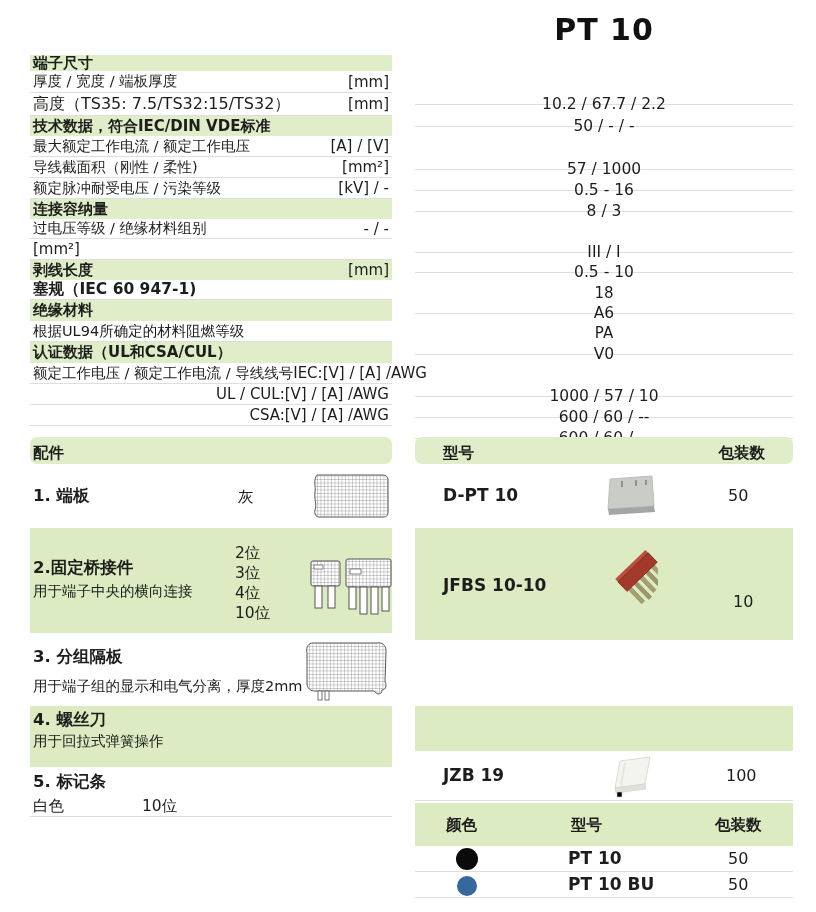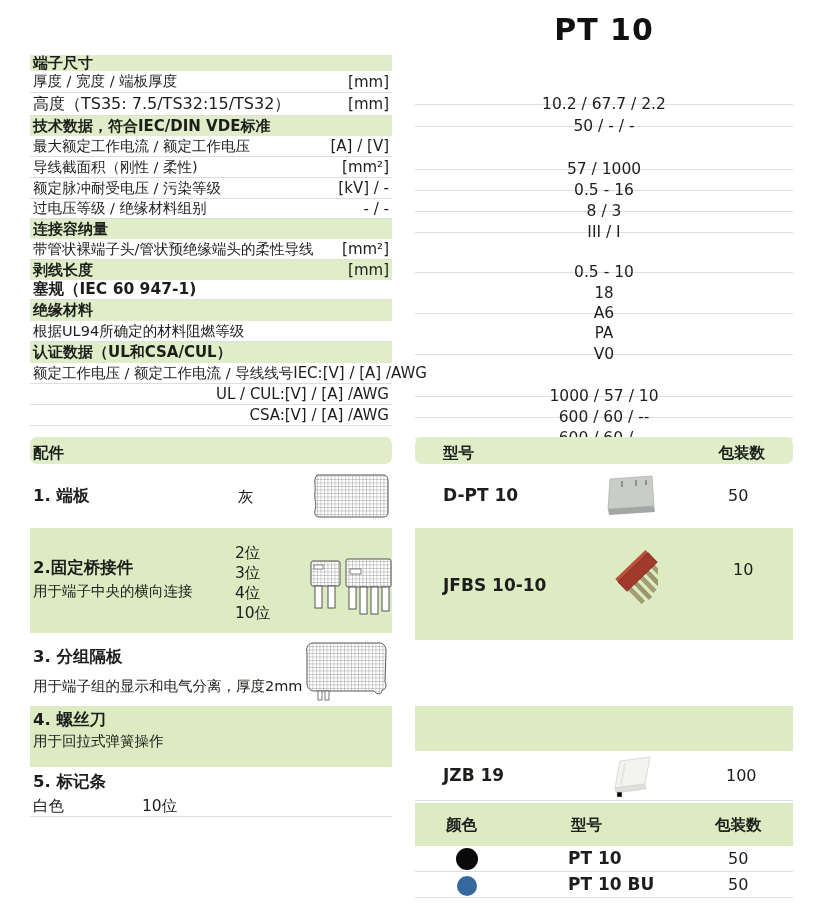--- a/index.html
+++ b/index.html
@@ -101,37 +101,36 @@
 
     <div class="prow" style="height:21px">
       <div class="cl white">
         <span class="lbl">额定脉冲耐受电压 / 污染等级</span>
         <span class="unit">[kV] / -</span>
       </div>
       <div class="cr white">8 / 3</div>
     </div>
 
     <div class="prow" style="height:20px">
+      <div class="cl band">
+          <span class="lbl">连接容纳量</span>
+        </div>
+      <div class="cr band"></div>
+    </div>
+
+    <div class="prow" style="height:20px">
       <div class="cl white">
         <span class="lbl">过电压等级 / 绝缘材料组别</span>
         <span class="unit">- / -</span>
       </div>
       <div class="cr white">III / I</div>
     </div>
 
-    <div class="prow" style="height:20px">
-      <div class="cl band">
-          <span class="lbl">连接容纳量</span>
-        </div>
-      <div class="cr band"></div>
-    </div>
-
-    <div class="prow" style="height:21px">
-      <div class="cl white">
-        <span class="lbl">带管状裸端子头/管状预绝缘端头的柔性导线</span>
+    <div class="prow" style="height:21px">
+      <div class="cl white">
         <span class="unit">[mm²]</span>
       </div>
       <div class="cr white">0.5 - 10</div>
     </div>
 
     <div class="prow" style="height:20px">
       <div class="cl band">
         <span class="lbl">剥线长度</span>
         <span class="unit" style="font-weight:400">[mm]</span>
       </div>
@@ -298,21 +297,21 @@
         <g transform="translate(8,34) rotate(-44)">
           <rect x="2" y="12" width="4" height="20" fill="#a6a070" stroke="#8a845c" stroke-width="0.6"></rect>
           <rect x="10" y="12" width="4" height="22" fill="#9c9668" stroke="#8a845c" stroke-width="0.6"></rect>
           <rect x="18" y="12" width="4" height="20" fill="#a6a070" stroke="#8a845c" stroke-width="0.6"></rect>
           <rect x="26" y="12" width="4" height="22" fill="#9c9668" stroke="#8a845c" stroke-width="0.6"></rect>
           <rect x="34" y="12" width="4" height="18" fill="#a6a070" stroke="#8a845c" stroke-width="0.6"></rect>
           <rect x="0" y="-4" width="42" height="6" fill="#b8503c"></rect>
           <rect x="0" y="0" width="42" height="13" fill="#a23a2b" stroke="#7c281c" stroke-width="0.8"></rect>
         </g>
       </svg>
-      <span class="qty" style="left:318px;top:32px">10</span>
+      <span class="qty" style="left:318px;top:64px">10</span>
     </div>
 
     <div class="blk" style="height:66px"></div>
 
     <div class="blk greenblk" style="height:45px"></div>
 
     <div class="blk hair" style="height:50px">
       <span class="model" style="left:28px;top:14px">JZB 19</span>
       <svg style="position:absolute;left:190px;top:4px" width="54" height="44" viewBox="0 0 54 44">
         <polygon points="15,6 45,2 40,29 10,33" fill="#f3f3f0" stroke="#d4d4ce" stroke-width="0.8"></polygon>

